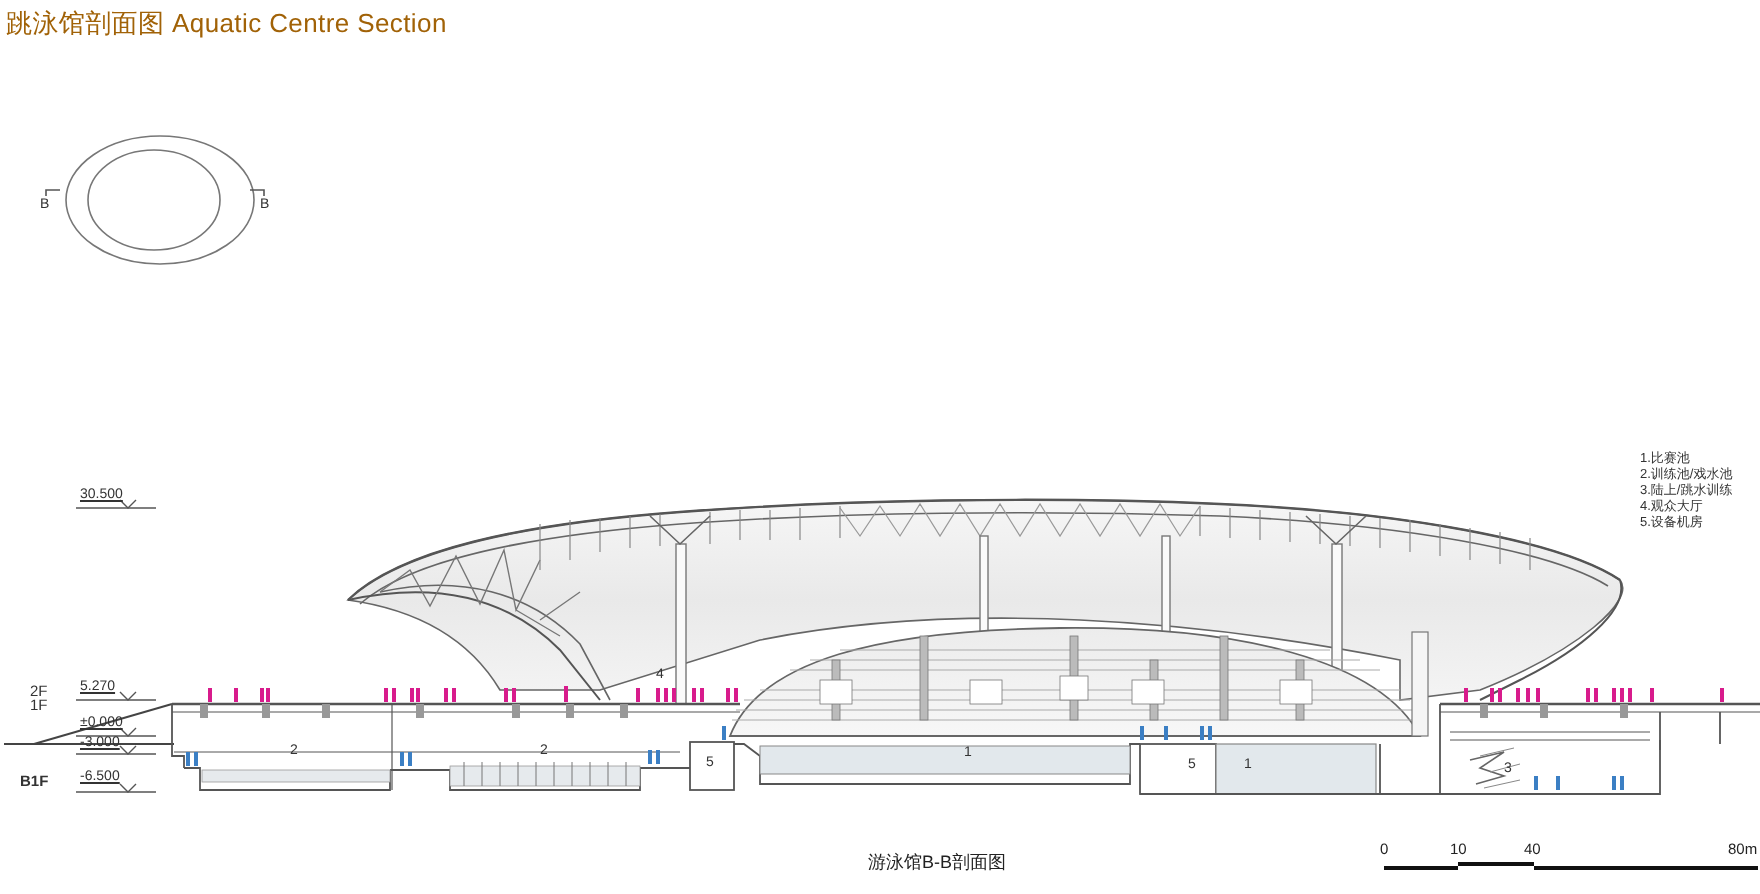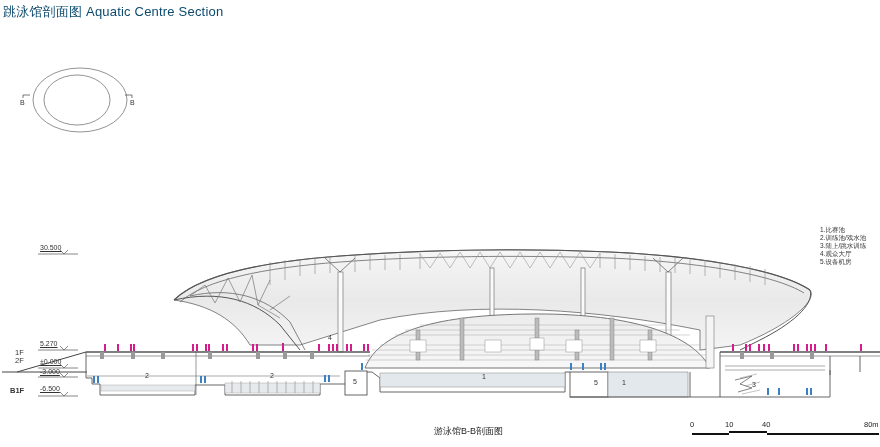--- a/index.html
+++ b/index.html
@@ -1,17 +1,17 @@
 <!DOCTYPE html>
 <html><head>
 <meta charset="utf-8">
 <style>
   html,body{margin:0;padding:0;background:#ffffff;}
   body{width:880px;height:447px;position:relative;overflow:hidden;font-family:"Liberation Sans",sans-serif;}
-  .title{position:absolute;left:3px;top:3px;font-size:13px;color:#0c4a6e;letter-spacing:0.2px;white-space:nowrap;}
+  .title{position:absolute;left:3px;top:3px;font-size:13px;color:#a16207;letter-spacing:0.2px;white-space:nowrap;}
   .legend{position:absolute;left:820px;top:226px;font-size:6.5px;line-height:8px;color:#333;}
   .legend div{white-space:nowrap;}
   .caption{position:absolute;left:434px;top:425px;font-size:9px;color:#222;}
   .scale-lbl{position:absolute;top:420px;font-size:7.5px;color:#222;}
   .lvl{position:absolute;font-size:7px;color:#333;}
   .floor{position:absolute;font-size:7.5px;color:#333;}
   svg{position:absolute;left:0;top:0;}
 </style>
 </head>
 <body>
@@ -263,21 +263,21 @@
 
 <div class="lvl" style="left:20px;top:99px;">B</div>
 <div class="lvl" style="left:130px;top:99px;">B</div>
 
 <div class="lvl" style="left:40px;top:244px;text-decoration:underline;">30.500</div>
 <div class="lvl" style="left:40px;top:340px;text-decoration:underline;">5.270</div>
 <div class="lvl" style="left:40px;top:358px;text-decoration:underline;">±0.000</div>
 <div class="lvl" style="left:40px;top:368px;text-decoration:underline;">-3.000</div>
 <div class="lvl" style="left:40px;top:385px;text-decoration:underline;">-6.500</div>
 
-<div class="floor" style="left:15px;top:356px;">2F</div>
+<div class="floor" style="left:15px;top:341px;">2F</div>
 <div class="floor" style="left:15px;top:348px;">1F</div>
 <div class="floor" style="left:10px;top:386px;font-weight:bold;">B1F</div>
 
 <div class="lvl" style="left:145px;top:372px;">2</div>
 <div class="lvl" style="left:270px;top:372px;">2</div>
 <div class="lvl" style="left:482px;top:373px;">1</div>
 <div class="lvl" style="left:622px;top:379px;">1</div>
 <div class="lvl" style="left:353px;top:378px;">5</div>
 <div class="lvl" style="left:594px;top:379px;">5</div>
 <div class="lvl" style="left:328px;top:334px;">4</div>

